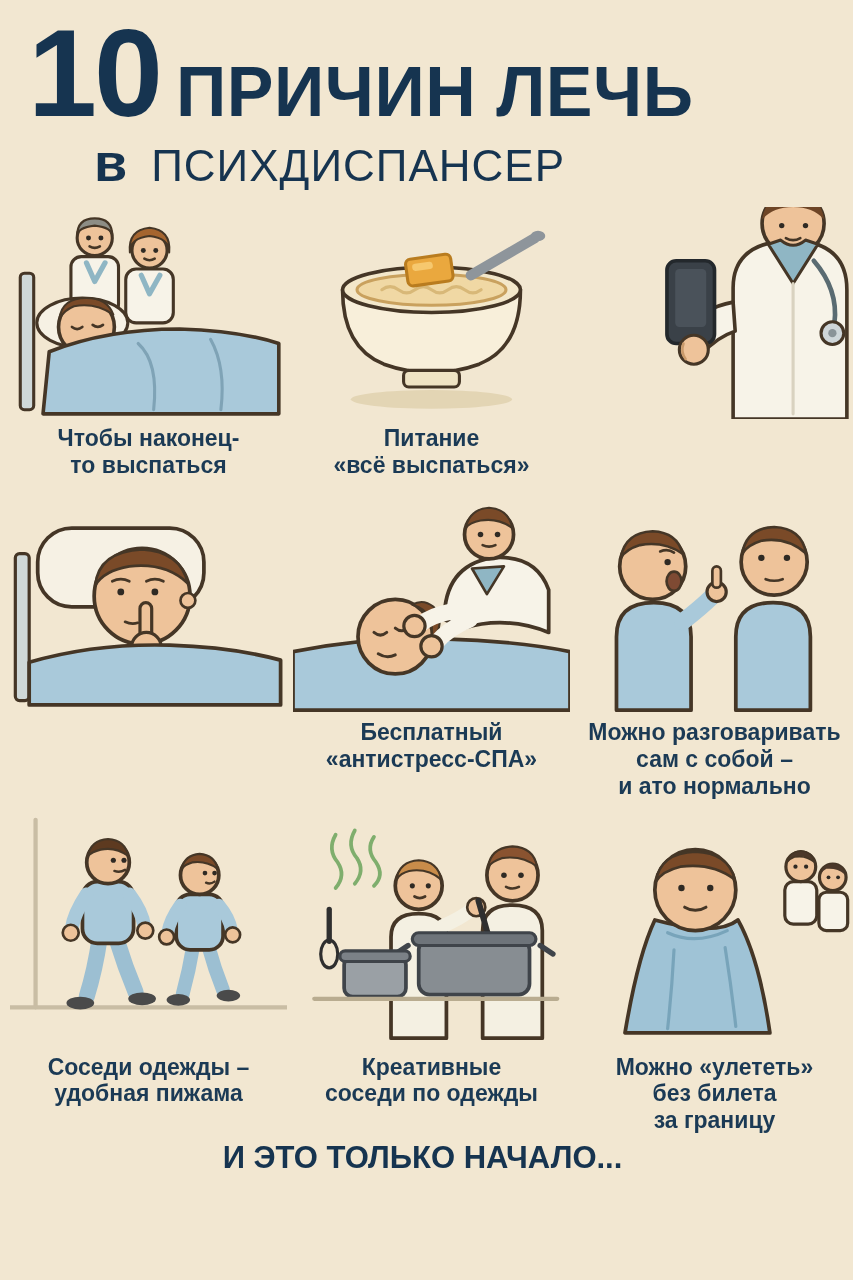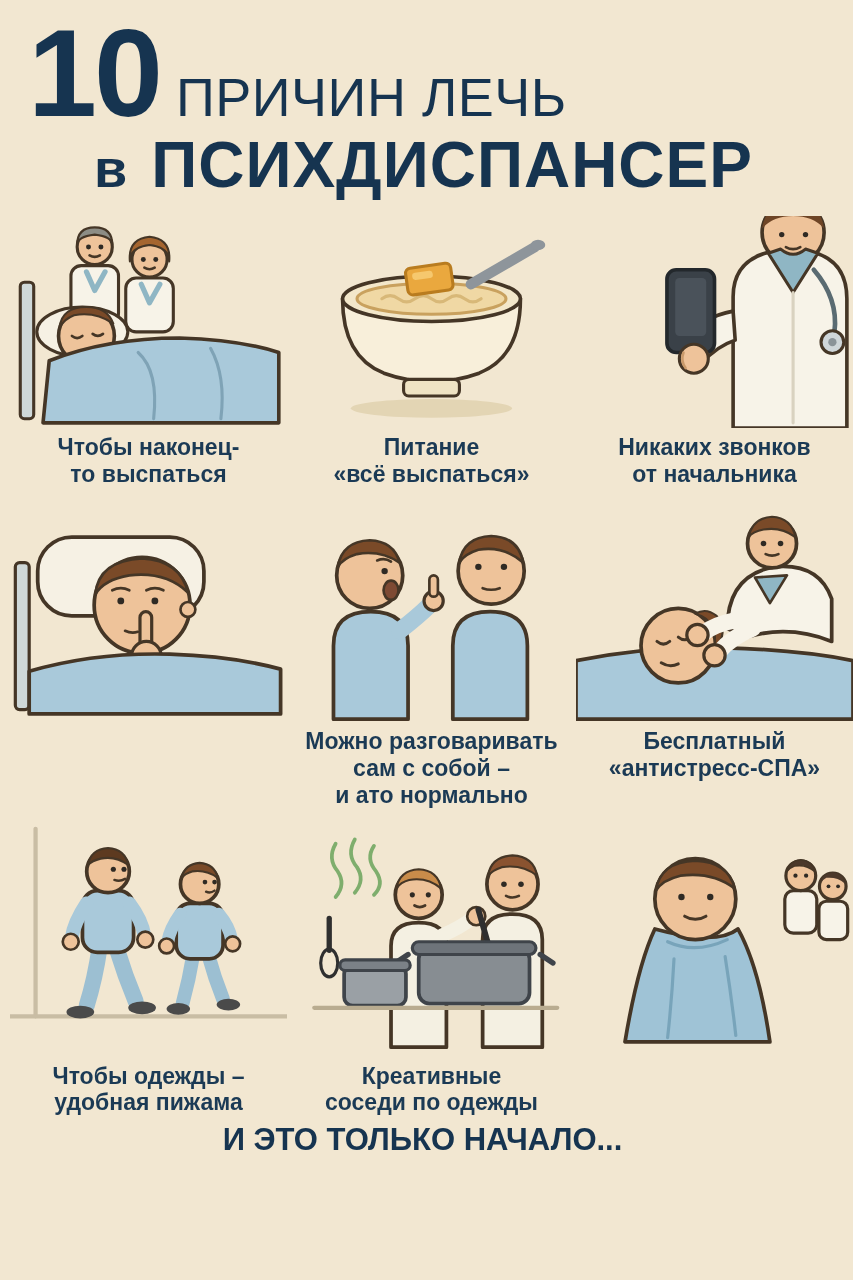--- a/index.html
+++ b/index.html
@@ -9,24 +9,24 @@
     font-family: "Liberation Sans", "DejaVu Sans", sans-serif;
     color: #1b3a55;
     overflow: hidden;
   }
   .poster { width: 853px; height: 1084px; display: flex; flex-direction: column; }
 
   
   .title { padding: 24px 6px 4px 28px; color: #163450; }
   .trow1 { display: flex; align-items: baseline; gap: 16px; }
   .num  { font-size: 124px; font-weight: 800; line-height: 0.8; letter-spacing: -3px; }
-  .t1   { font-size: 54px;  font-weight: 400; letter-spacing: 0.5px; line-height: 1.0; white-space: nowrap; }
+  .t1   { font-size: 70px;  font-weight: 700; letter-spacing: 0.5px; line-height: 1.0; white-space: nowrap; }
   .trow2 { display: flex; align-items: baseline; gap: 24px; margin: 4px 0 0 66px; }
   .t2p  { font-size: 54px; font-weight: 800; }
-  .t2   { font-size: 64px; font-weight: 700; letter-spacing: 1px; white-space: nowrap; }
+  .t2   { font-size: 44px; font-weight: 400; letter-spacing: 1px; white-space: nowrap; }
 
   
   .grid {
     display: grid;
     grid-template-columns: 1fr 1fr 1fr;
     column-gap: 6px; row-gap: 10px;
     padding: 10px 0 0 10px;
     flex: 1;
   }
   figure.cell { margin: 0; display: flex; flex-direction: column; align-items: center; }
@@ -143,67 +143,40 @@
           <path d="M226 52 Q250 80 246 112" fill="none" stroke="#5a6b72" stroke-width="4.5"></path>
           <circle cx="244" cy="122" r="11" fill="#cfd6d9" stroke="#453626" stroke-width="3"></circle>
           <circle cx="244" cy="122" r="4" fill="#8a9398"></circle>
           <path d="M148 92 Q118 98 104 116 L118 142 Q132 126 150 120 Z" fill="#f7f3e8" stroke="#453626" stroke-width="3.5"></path>
           <rect x="84" y="52" width="46" height="80" rx="9" fill="#3a4148" stroke="#23282c" stroke-width="3.5"></rect>
           <rect x="92" y="60" width="30" height="56" rx="4" fill="#4a525a"></rect>
           <circle cx="110" cy="138" r="14" fill="#eec39a" stroke="#453626" stroke-width="3"></circle>
           <path d="M100 132 Q97 140 102 147" fill="none" stroke="#c99a6b" stroke-width="2.5"></path>
         </svg>
       </div>
-      <figcaption class="cap">Никаких звонков
-от начальника</figcaption>
     </figure>
 
     <figure class="cell r2">
       <div class="art">
         <svg viewBox="0 0 260 205">
           <rect x="5" y="58" width="13" height="138" rx="4" fill="#cfd8d8" stroke="#453626" stroke-width="3"></rect>
           <rect x="26" y="34" width="156" height="74" rx="32" fill="#f6f1e4" stroke="#453626" stroke-width="3.5"></rect>
           <circle cx="124" cy="98" r="45" fill="#eec39a" stroke="#453626" stroke-width="3.5"></circle>
           <path d="M80 88 Q83 56 124 54 Q160 56 167 86 Q146 66 112 70 Q88 74 80 88 Z" fill="#7a4a28" stroke="#453626" stroke-width="2.5"></path>
           <circle cx="167" cy="102" r="7" fill="#eec39a" stroke="#453626" stroke-width="2.5"></circle>
           <circle cx="104" cy="94" r="3.2" fill="#2f2a24"></circle>
           <circle cx="136" cy="94" r="3.2" fill="#2f2a24"></circle>
           <path d="M96 84 Q104 80 112 84" stroke="#453626" stroke-width="2.5" fill="none"></path>
           <path d="M128 84 Q136 80 144 84" stroke="#453626" stroke-width="2.5" fill="none"></path>
           <path d="M108 122 Q114 125 120 123" stroke="#453626" stroke-width="2.5" fill="none"></path>
           <rect x="122" y="104" width="11" height="36" rx="5.5" fill="#eec39a" stroke="#453626" stroke-width="3"></rect>
           <circle cx="128" cy="146" r="14" fill="#eec39a" stroke="#453626" stroke-width="3"></circle>
           <path d="M18 160 Q80 142 150 144 Q210 146 254 158 L254 200 L18 200 Z" fill="#a9c9da" stroke="#453626" stroke-width="3.5"></path>
         </svg>
       </div>
-    </figure>
-
-    <figure class="cell r2">
-      <div class="art">
-        <svg viewBox="0 0 260 205">
-          <path d="M38 205 L38 136 Q38 104 73 104 Q108 104 108 136 L108 205 Z" fill="#a9c9da" stroke="#453626" stroke-width="3.5"></path>
-          <path d="M100 122 Q118 108 128 98" stroke="#a9c9da" stroke-width="16" fill="none"></path>
-          <circle cx="132" cy="94" r="9" fill="#eec39a" stroke="#453626" stroke-width="3"></circle>
-          <rect x="128" y="70" width="8" height="20" rx="4" fill="#eec39a" stroke="#453626" stroke-width="2.5"></rect>
-          <circle cx="72" cy="70" r="31" fill="#eec39a" stroke="#453626" stroke-width="3.5"></circle>
-          <path d="M42 62 Q46 38 72 37 Q95 38 100 58 Q82 46 60 50 Q47 54 42 62 Z" fill="#7a4a28" stroke="#453626" stroke-width="2.5"></path>
-          <circle cx="86" cy="66" r="3" fill="#2f2a24"></circle>
-          <path d="M79 56 Q86 53 92 57" stroke="#453626" stroke-width="2.5" fill="none"></path>
-          <ellipse cx="92" cy="84" rx="7" ry="9" fill="#7e4a33" stroke="#453626" stroke-width="2.5"></ellipse>
-          <path d="M150 205 L150 136 Q150 104 185 104 Q220 104 220 136 L220 205 Z" fill="#a9c9da" stroke="#453626" stroke-width="3.5"></path>
-          <circle cx="186" cy="66" r="31" fill="#eec39a" stroke="#453626" stroke-width="3.5"></circle>
-          <path d="M156 58 Q160 34 186 33 Q212 34 216 58 Q198 42 174 46 Q161 50 156 58 Z" fill="#7a4a28" stroke="#453626" stroke-width="2.5"></path>
-          <circle cx="174" cy="62" r="3" fill="#2f2a24"></circle>
-          <circle cx="198" cy="62" r="3" fill="#2f2a24"></circle>
-          <path d="M178 82 Q186 85 194 82" stroke="#453626" stroke-width="2.5" fill="none"></path>
-        </svg>
-      </div>
-      <figcaption class="cap">Можно разговаривать
-сам с собой –
-и ато нормально</figcaption>
     </figure>
 
     <figure class="cell r2">
       <div class="art">
         <svg viewBox="0 0 260 205">
           <path d="M142 120 Q142 70 186 62 Q228 58 240 92 L240 132 Q200 116 160 128 Z" fill="#f7f3e8" stroke="#453626" stroke-width="3.5"></path>
           <path d="M168 72 L182 96 L198 70 Z" fill="#8fb6c4" stroke="#453626" stroke-width="2.5"></path>
           <circle cx="184" cy="40" r="23" fill="#eec39a" stroke="#453626" stroke-width="3.5"></circle>
           <path d="M162 34 Q166 16 184 15 Q202 16 206 34 Q192 24 176 27 Q166 29 162 34 Z" fill="#7a4a28" stroke="#453626" stroke-width="2"></path>
           <circle cx="176" cy="40" r="2.6" fill="#2f2a24"></circle>
@@ -216,20 +189,45 @@
           <path d="M96 128 Q102 133 108 128" stroke="#453626" stroke-width="2.8" fill="none"></path>
           <path d="M80 152 Q88 157 96 153" stroke="#453626" stroke-width="2.8" fill="none"></path>
           <path d="M150 112 Q130 116 120 124" stroke="#f7f3e8" stroke-width="15" fill="none"></path>
           <path d="M166 120 Q146 128 134 142" stroke="#f7f3e8" stroke-width="15" fill="none"></path>
           <circle cx="114" cy="126" r="10" fill="#eec39a" stroke="#453626" stroke-width="3"></circle>
           <circle cx="130" cy="145" r="10" fill="#eec39a" stroke="#453626" stroke-width="3"></circle>
         </svg>
       </div>
       <figcaption class="cap">Бесплатный
 «антистресс-СПА»</figcaption>
+    </figure>
+
+    <figure class="cell r2">
+      <div class="art">
+        <svg viewBox="0 0 260 205">
+          <path d="M38 205 L38 136 Q38 104 73 104 Q108 104 108 136 L108 205 Z" fill="#a9c9da" stroke="#453626" stroke-width="3.5"></path>
+          <path d="M100 122 Q118 108 128 98" stroke="#a9c9da" stroke-width="16" fill="none"></path>
+          <circle cx="132" cy="94" r="9" fill="#eec39a" stroke="#453626" stroke-width="3"></circle>
+          <rect x="128" y="70" width="8" height="20" rx="4" fill="#eec39a" stroke="#453626" stroke-width="2.5"></rect>
+          <circle cx="72" cy="70" r="31" fill="#eec39a" stroke="#453626" stroke-width="3.5"></circle>
+          <path d="M42 62 Q46 38 72 37 Q95 38 100 58 Q82 46 60 50 Q47 54 42 62 Z" fill="#7a4a28" stroke="#453626" stroke-width="2.5"></path>
+          <circle cx="86" cy="66" r="3" fill="#2f2a24"></circle>
+          <path d="M79 56 Q86 53 92 57" stroke="#453626" stroke-width="2.5" fill="none"></path>
+          <ellipse cx="92" cy="84" rx="7" ry="9" fill="#7e4a33" stroke="#453626" stroke-width="2.5"></ellipse>
+          <path d="M150 205 L150 136 Q150 104 185 104 Q220 104 220 136 L220 205 Z" fill="#a9c9da" stroke="#453626" stroke-width="3.5"></path>
+          <circle cx="186" cy="66" r="31" fill="#eec39a" stroke="#453626" stroke-width="3.5"></circle>
+          <path d="M156 58 Q160 34 186 33 Q212 34 216 58 Q198 42 174 46 Q161 50 156 58 Z" fill="#7a4a28" stroke="#453626" stroke-width="2.5"></path>
+          <circle cx="174" cy="62" r="3" fill="#2f2a24"></circle>
+          <circle cx="198" cy="62" r="3" fill="#2f2a24"></circle>
+          <path d="M178 82 Q186 85 194 82" stroke="#453626" stroke-width="2.5" fill="none"></path>
+        </svg>
+      </div>
+      <figcaption class="cap">Можно разговаривать
+сам с собой –
+и ато нормально</figcaption>
     </figure>
 
     <figure class="cell r3">
       <div class="art">
         <svg viewBox="0 0 260 205">
           <path d="M24 0 L24 176" stroke="#c9bda4" stroke-width="4"></path>
           <path d="M0 176 L260 176" stroke="#c9bda4" stroke-width="4"></path>
           <path d="M84 112 Q80 140 72 166" stroke="#9cbfd2" stroke-width="15" fill="none"></path>
           <path d="M100 112 Q108 138 118 162" stroke="#9cbfd2" stroke-width="15" fill="none"></path>
           <ellipse cx="66" cy="172" rx="13" ry="6" fill="#4a4a4a"></ellipse>
@@ -253,21 +251,21 @@
           <path d="M196 80 Q206 92 208 104" stroke="#a9c9da" stroke-width="12" fill="none"></path>
           <circle cx="147" cy="110" r="7" fill="#eec39a" stroke="#453626" stroke-width="2.5"></circle>
           <circle cx="209" cy="108" r="7" fill="#eec39a" stroke="#453626" stroke-width="2.5"></circle>
           <circle cx="178" cy="52" r="18" fill="#eec39a" stroke="#453626" stroke-width="3.5"></circle>
           <path d="M161 46 Q164 33 178 32 Q192 33 195 46 Q184 38 171 40 Q164 42 161 46 Z" fill="#7a4a28" stroke="#453626" stroke-width="2"></path>
           <circle cx="183" cy="50" r="2.2" fill="#2f2a24"></circle>
           <circle cx="192" cy="50" r="2.2" fill="#2f2a24"></circle>
           <path d="M184 59 Q188 61 192 58" stroke="#453626" stroke-width="2.2" fill="none"></path>
         </svg>
       </div>
-      <figcaption class="cap">Чтобы одежды –
+      <figcaption class="cap">Соседи одежды –
 удобная пижама</figcaption>
     </figure>
 
     <figure class="cell r3">
       <div class="art">
         <svg viewBox="0 0 260 205">
           <path d="M40 14 q-8 14 2 26 q8 12 -2 24" fill="none" stroke="#7fae6d" stroke-width="3.5"></path>
           <path d="M58 10 q-8 14 2 26 q8 12 -2 24" fill="none" stroke="#7fae6d" stroke-width="3.5"></path>
           <path d="M76 16 q-8 12 2 24 q8 12 -2 22" fill="none" stroke="#7fae6d" stroke-width="3.5"></path>
           <path d="M34 84 L34 114" stroke="#2f2f2f" stroke-width="5"></path>
@@ -317,19 +315,22 @@
           <path d="M86 106 Q112 118 142 104" stroke="#78a4ba" stroke-width="3" fill="none"></path>
           <path d="M92 122 Q90 160 86 196" stroke="#78a4ba" stroke-width="3" fill="none"></path>
           <path d="M140 120 Q146 158 150 194" stroke="#78a4ba" stroke-width="3" fill="none"></path>
           <circle cx="112" cy="66" r="38" fill="#eec39a" stroke="#453626" stroke-width="3.5"></circle>
           <path d="M75 58 Q79 31 112 30 Q143 31 149 56 Q128 40 98 44 Q81 48 75 58 Z" fill="#7a4a28" stroke="#453626" stroke-width="2.5"></path>
           <circle cx="99" cy="64" r="3" fill="#2f2a24"></circle>
           <circle cx="126" cy="64" r="3" fill="#2f2a24"></circle>
           <path d="M102 82 Q112 88 122 82" stroke="#453626" stroke-width="2.8" fill="none"></path>
         </svg>
       </div>
+      <figcaption class="cap">Можно «улететь»
+без билета
+за границу</figcaption>
     </figure>
 
   </main>
 
   <footer class="footer">И ЭТО ТОЛЬКО НАЧАЛО...</footer>
 
 </div>
 
 </body></html>

